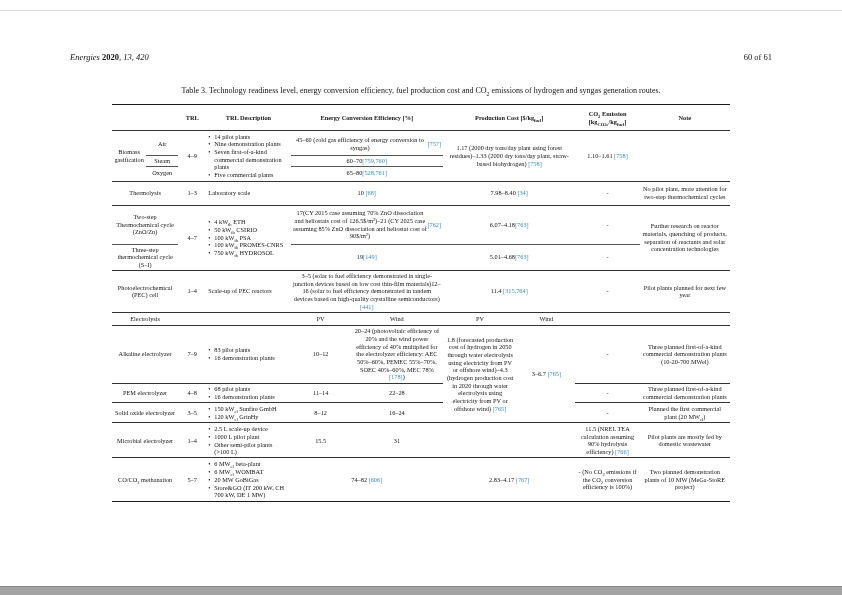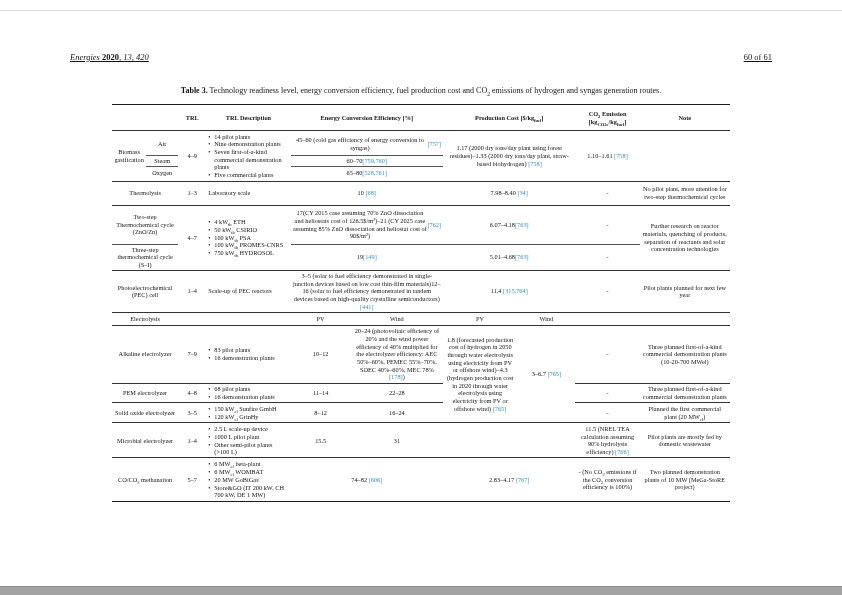--- a/index.html
+++ b/index.html
@@ -1,24 +1,24 @@
 <!DOCTYPE html>
 <html><head>
 <meta charset="utf-8">
 <style>
   html,body{margin:0;padding:0;}
   body{width:842px;height:595px;background:#ffffff;position:relative;overflow:hidden;
        font-family:"Liberation Serif","DejaVu Serif",serif;color:#151515;}
   .top-hairline{position:absolute;top:10px;left:0;width:842px;height:1px;background:#dcdcdc;}
   .bottom-bar{position:absolute;bottom:0;left:0;width:842px;height:8px;background:#a3a3a3;border-top:1px solid #8a8a8a;}
-  .running-head{position:absolute;top:52px;left:70px;width:702px;display:flex;justify-content:space-between;font-size:8.5px;text-decoration:underline;}
+  .running-head{position:absolute;top:52px;left:70px;width:702px;display:flex;justify-content:space-between;font-size:8.5px;}
   .journal{font-style:italic;}
   .jyear{font-weight:bold;font-style:normal;}
   .caption{position:absolute;top:86px;left:112px;width:618px;text-align:center;font-size:8px;line-height:1.25;}
-  .caption b{font-weight:bold;margin-top:17px;}
+  .caption b{font-weight:normal;margin-top:17px;}
   .tblwrap{position:absolute;top:104px;left:112px;width:618px;}
   table{border-collapse:collapse;table-layout:fixed;width:618px;
         border-top:1.5px solid #1b1b1b;border-bottom:1.5px solid #1b1b1b;
         font-size:6.3px;line-height:1.22;color:#151515;}
   td{padding:1.5px 2px;vertical-align:middle;overflow:hidden;word-wrap:break-word;}
   .c{text-align:center;}
   .l{text-align:left;vertical-align:top;}
   .hb{font-weight:bold;text-align:center;}
   .r-head td{border-bottom:0.8px solid #333;height:22px;}
   .rt td{border-top:0.8px solid #333;}

